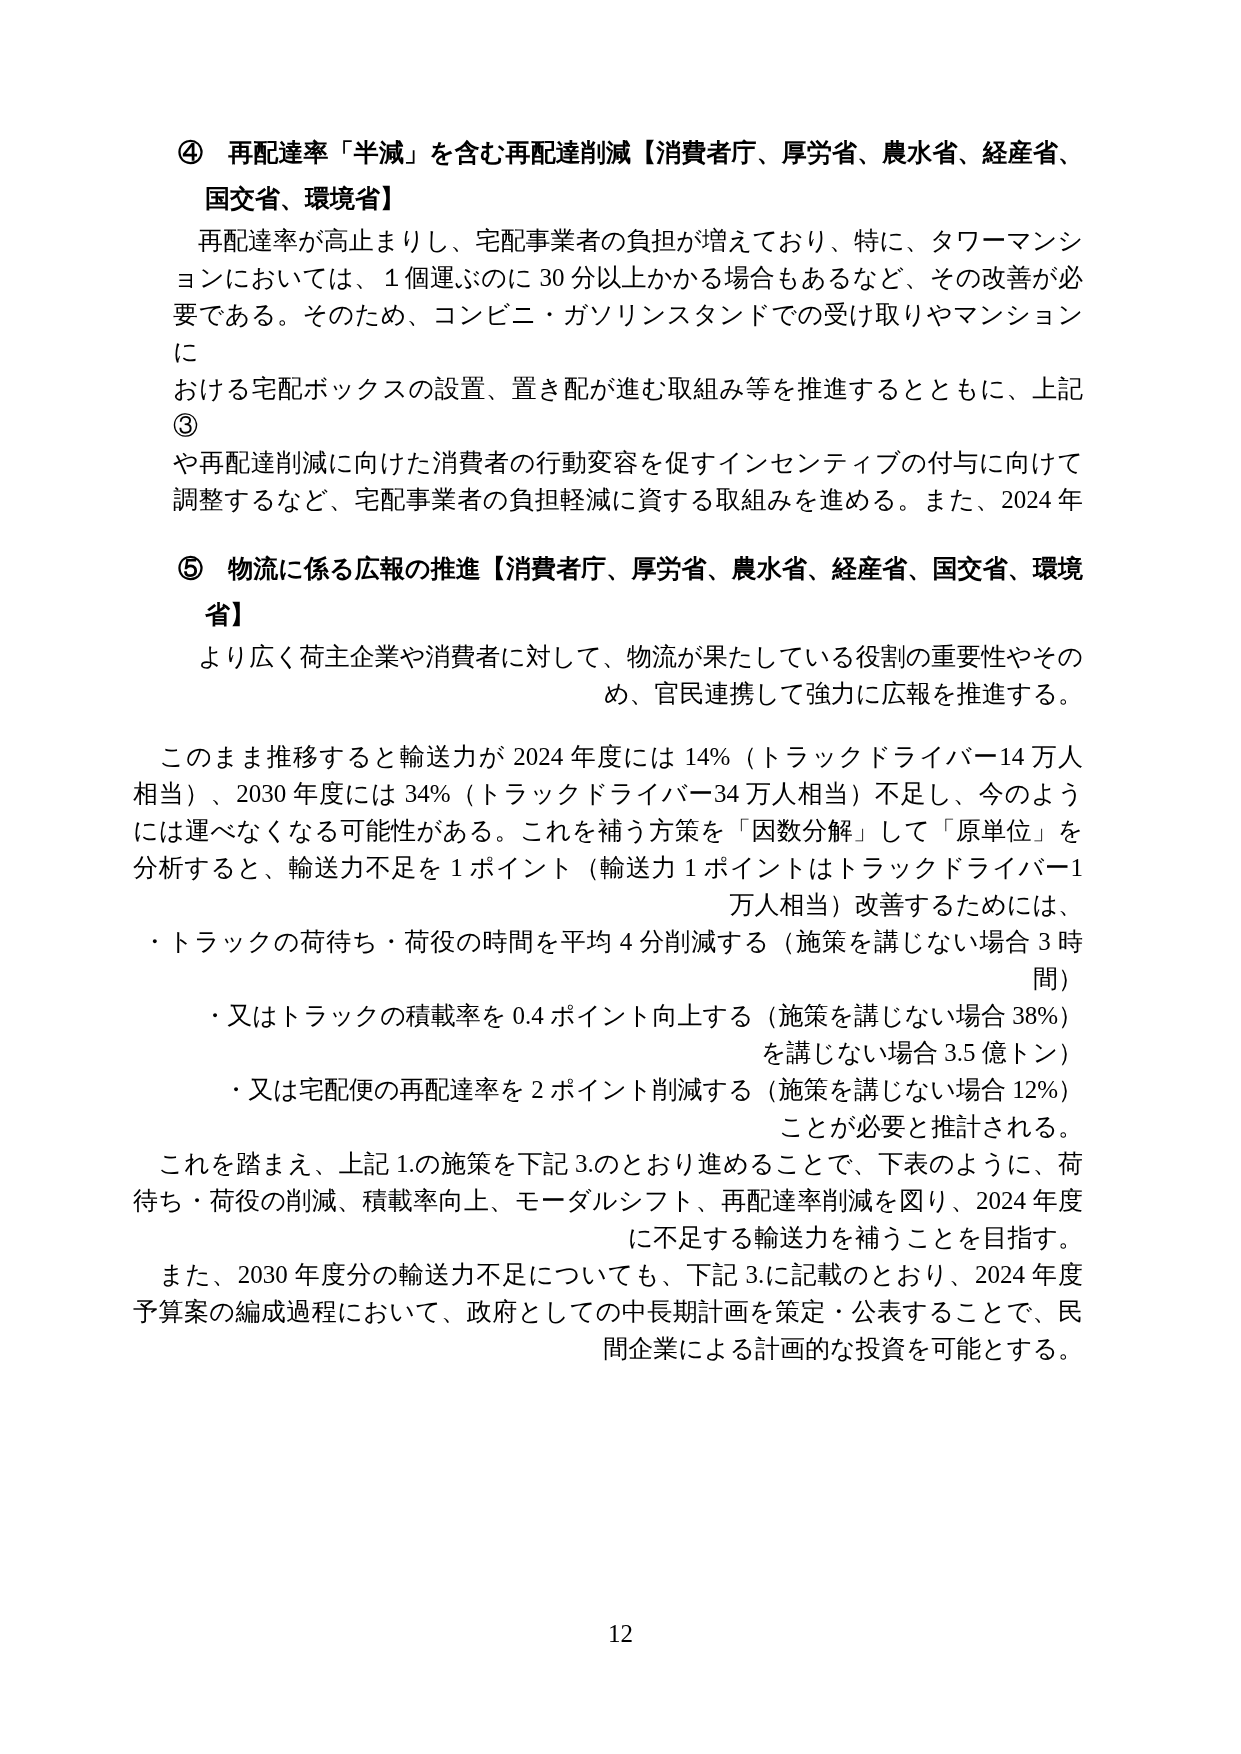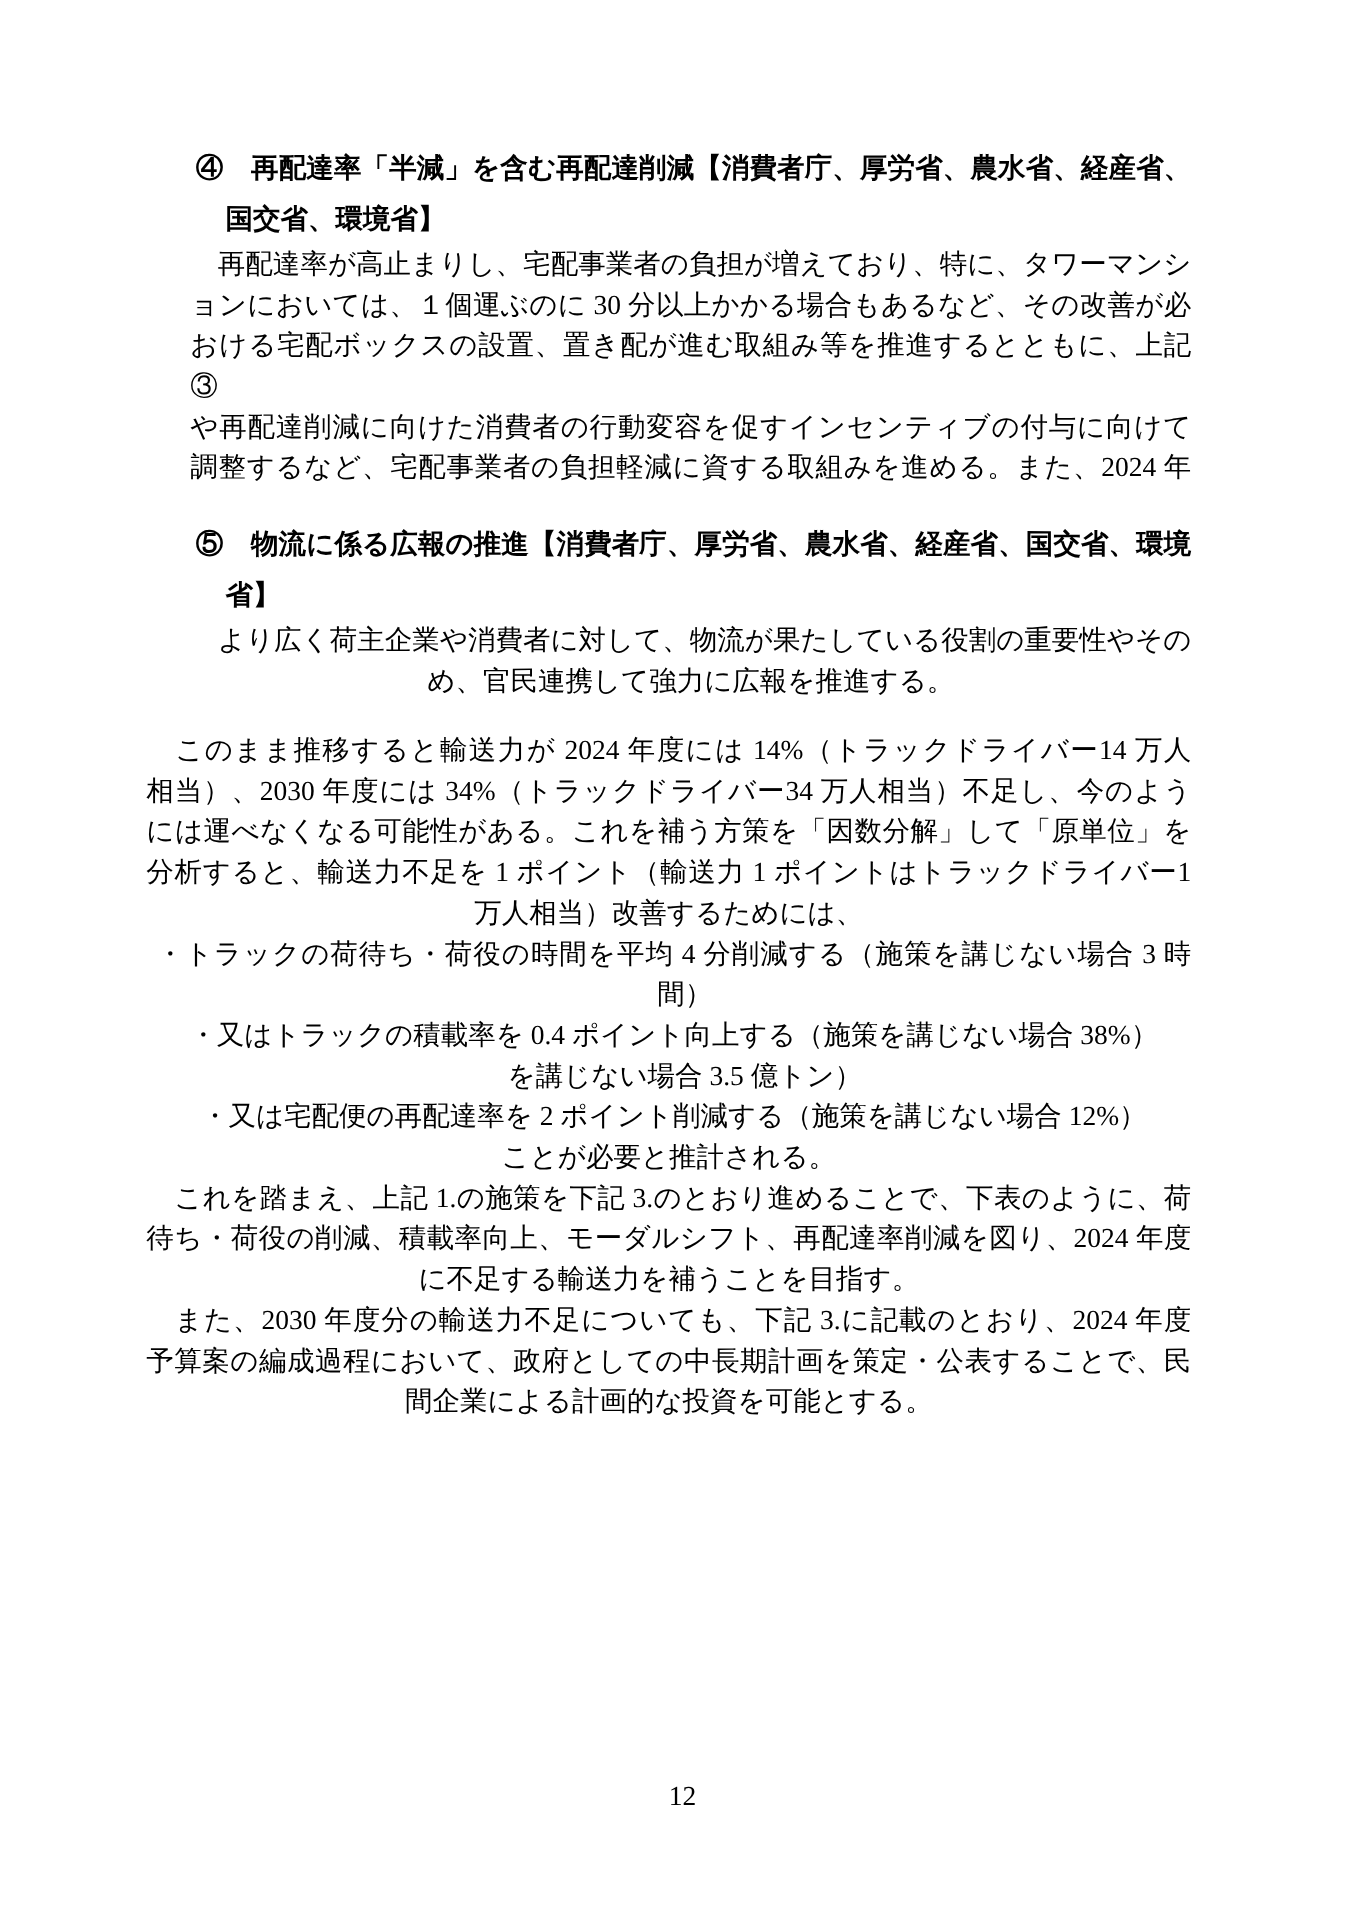--- a/index.html
+++ b/index.html
@@ -5,24 +5,24 @@
   html,body{margin:0;padding:0;}
   body{
     width:1241px;height:1754px;
     background:#ffffff;color:#000000;
     font-family:"Liberation Serif","DejaVu Serif",serif;
     position:relative;overflow:hidden;
   }
   .page{padding:130px 158px 0 133px;}
   .ln{
     font-size:25px;line-height:37px;
-    text-align:center;
+    text-align:right;
   }
   .j{text-align:justify;text-align-last:justify;}
-  .gothic{font-family:Liberation Sans, sans-serif;font-weight:bold;}
+  .gothic{font-family:Liberation Serif, serif;font-weight:bold;}
   
   .circled{margin-left:40px;}
   .circled .h-line{font-size:25px;line-height:46px;}
   .h-l1{margin-left:5px;}
   .h-l2{margin-left:32px;}
   .sec2-heading{font-size:30px;line-height:48px;margin-left:15px;margin-top:40px;}
   .s5{margin-top:28px;}
   .para-p1{margin-top:26px;}
   .bullet-item .b-first{margin-left:9px;font-family:Liberation Serif, serif;}
   .bullet-item .b-cont{margin-left:29px;}
@@ -40,20 +40,21 @@
 <div class="page">
 
   <section class="circled">
     <div class="gothic">
       <div class="h-line h-l1 j">④　再配達率「半減」を含む再配達削減【消費者庁、厚労省、農水省、経産省、</div>
       <div class="h-line h-l2">国交省、環境省】</div>
     </div>
     <div>
       <div class="ln j">　再配達率が高止まりし、宅配事業者の負担が増えており、特に、タワーマンシ</div>
       <div class="ln j">ョンにおいては、１個運ぶのに 30 分以上かかる場合もあるなど、その改善が必</div>
+      <div class="ln j">要である。そのため、コンビニ・ガソリンスタンドでの受け取りやマンションに</div>
       <div class="ln j">おける宅配ボックスの設置、置き配が進む取組み等を推進するとともに、上記③</div>
       <div class="ln j">や再配達削減に向けた消費者の行動変容を促すインセンティブの付与に向けて</div>
       <div class="ln j">調整するなど、宅配事業者の負担軽減に資する取組みを進める。また、2024 年</div>
     </div>
   </section>
 
   <section class="circled s5">
     <div class="gothic">
       <div class="h-line h-l1 j">⑤　物流に係る広報の推進【消費者庁、厚労省、農水省、経産省、国交省、環境</div>
       <div class="h-line h-l2">省】</div>

